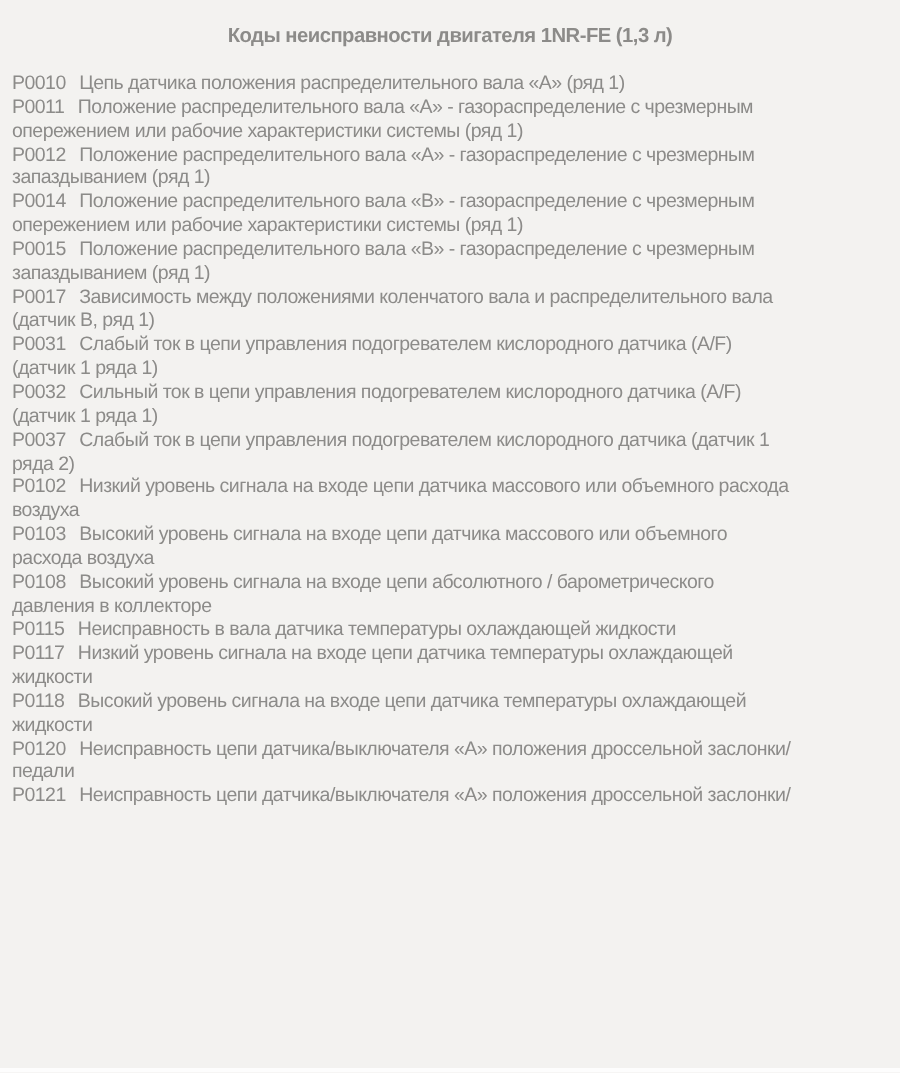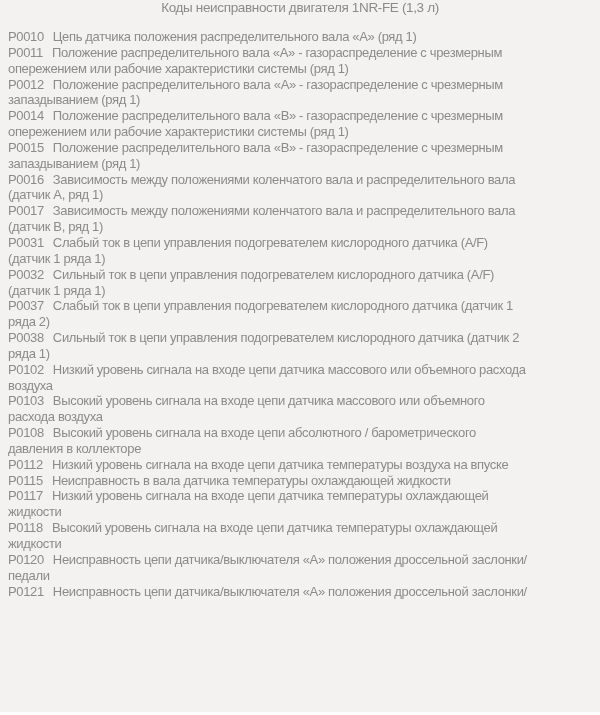--- a/index.html
+++ b/index.html
@@ -8,23 +8,23 @@
     height: 715px;
     overflow: hidden;
     position: relative;
     background: #f3f2f0;
     color: #8c8b89;
     font-family: "Liberation Sans", "DejaVu Sans", sans-serif;
     font-size: 13px;
     letter-spacing: -0.35px;
   }
   .title {
-    margin: 0;
+    margin: 16px;
     font-size: 13.5px;
-    font-weight: normal;
+    font-weight: bold;
     text-align: center;
     color: #8c8b89;
   }
   .list {
     margin-top: 14px;
     padding: 0 8px;
     line-height: 15.85px;
   }
   .entry { margin: 0; }
   .code {
@@ -50,39 +50,34 @@
   <div class="list">
     <div class="entry"><span class="code">P0010</span><span class="desc">Цепь датчика положения распределительного вала «А» (ряд 1)</span></div>
     <div class="entry"><span class="code">P0011</span><span class="desc">Положение распределительного вала «А» - газораспределение с чрезмерным
 опережением или рабочие характеристики системы (ряд 1)</span></div>
     <div class="entry"><span class="code">P0012</span><span class="desc">Положение распределительного вала «А» - газораспределение с чрезмерным
 запаздыванием (ряд 1)</span></div>
     <div class="entry"><span class="code">P0014</span><span class="desc">Положение распределительного вала «В» - газораспределение с чрезмерным
 опережением или рабочие характеристики системы (ряд 1)</span></div>
     <div class="entry"><span class="code">P0015</span><span class="desc">Положение распределительного вала «В» - газораспределение с чрезмерным
 запаздыванием (ряд 1)</span></div>
-    <div class="entry"><span class="code">P0016</span><span class="desc">Зависимость между положениями коленчатого вала и распределительного вала
-(датчик А, ряд 1)</span></div>
     <div class="entry"><span class="code">P0017</span><span class="desc">Зависимость между положениями коленчатого вала и распределительного вала
 (датчик В, ряд 1)</span></div>
     <div class="entry"><span class="code">P0031</span><span class="desc">Слабый ток в цепи управления подогревателем кислородного датчика (A/F)
 (датчик 1 ряда 1)</span></div>
     <div class="entry"><span class="code">P0032</span><span class="desc">Сильный ток в цепи управления подогревателем кислородного датчика (A/F)
 (датчик 1 ряда 1)</span></div>
     <div class="entry"><span class="code">P0037</span><span class="desc">Слабый ток в цепи управления подогревателем кислородного датчика (датчик 1
 ряда 2)</span></div>
-    <div class="entry"><span class="code">P0038</span><span class="desc">Сильный ток в цепи управления подогревателем кислородного датчика (датчик 2
-ряда 1)</span></div>
     <div class="entry"><span class="code">P0102</span><span class="desc">Низкий уровень сигнала на входе цепи датчика массового или объемного расхода
 воздуха</span></div>
     <div class="entry"><span class="code">P0103</span><span class="desc">Высокий уровень сигнала на входе цепи датчика массового или объемного
 расхода воздуха</span></div>
     <div class="entry"><span class="code">P0108</span><span class="desc">Высокий уровень сигнала на входе цепи абсолютного / барометрического
 давления в коллекторе</span></div>
-    <div class="entry"><span class="code">P0112</span><span class="desc">Низкий уровень сигнала на входе цепи датчика температуры воздуха на впуске</span></div>
     <div class="entry"><span class="code">P0115</span><span class="desc">Неисправность в вала датчика температуры охлаждающей жидкости</span></div>
     <div class="entry"><span class="code">P0117</span><span class="desc">Низкий уровень сигнала на входе цепи датчика температуры охлаждающей
 жидкости</span></div>
     <div class="entry"><span class="code">P0118</span><span class="desc">Высокий уровень сигнала на входе цепи датчика температуры охлаждающей
 жидкости</span></div>
     <div class="entry"><span class="code">P0120</span><span class="desc">Неисправность цепи датчика/выключателя «А» положения дроссельной заслонки/
 педали</span></div>
     <div class="entry"><span class="code">P0121</span><span class="desc">Неисправность цепи датчика/выключателя «А» положения дроссельной заслонки/</span></div>
   </div>
 

